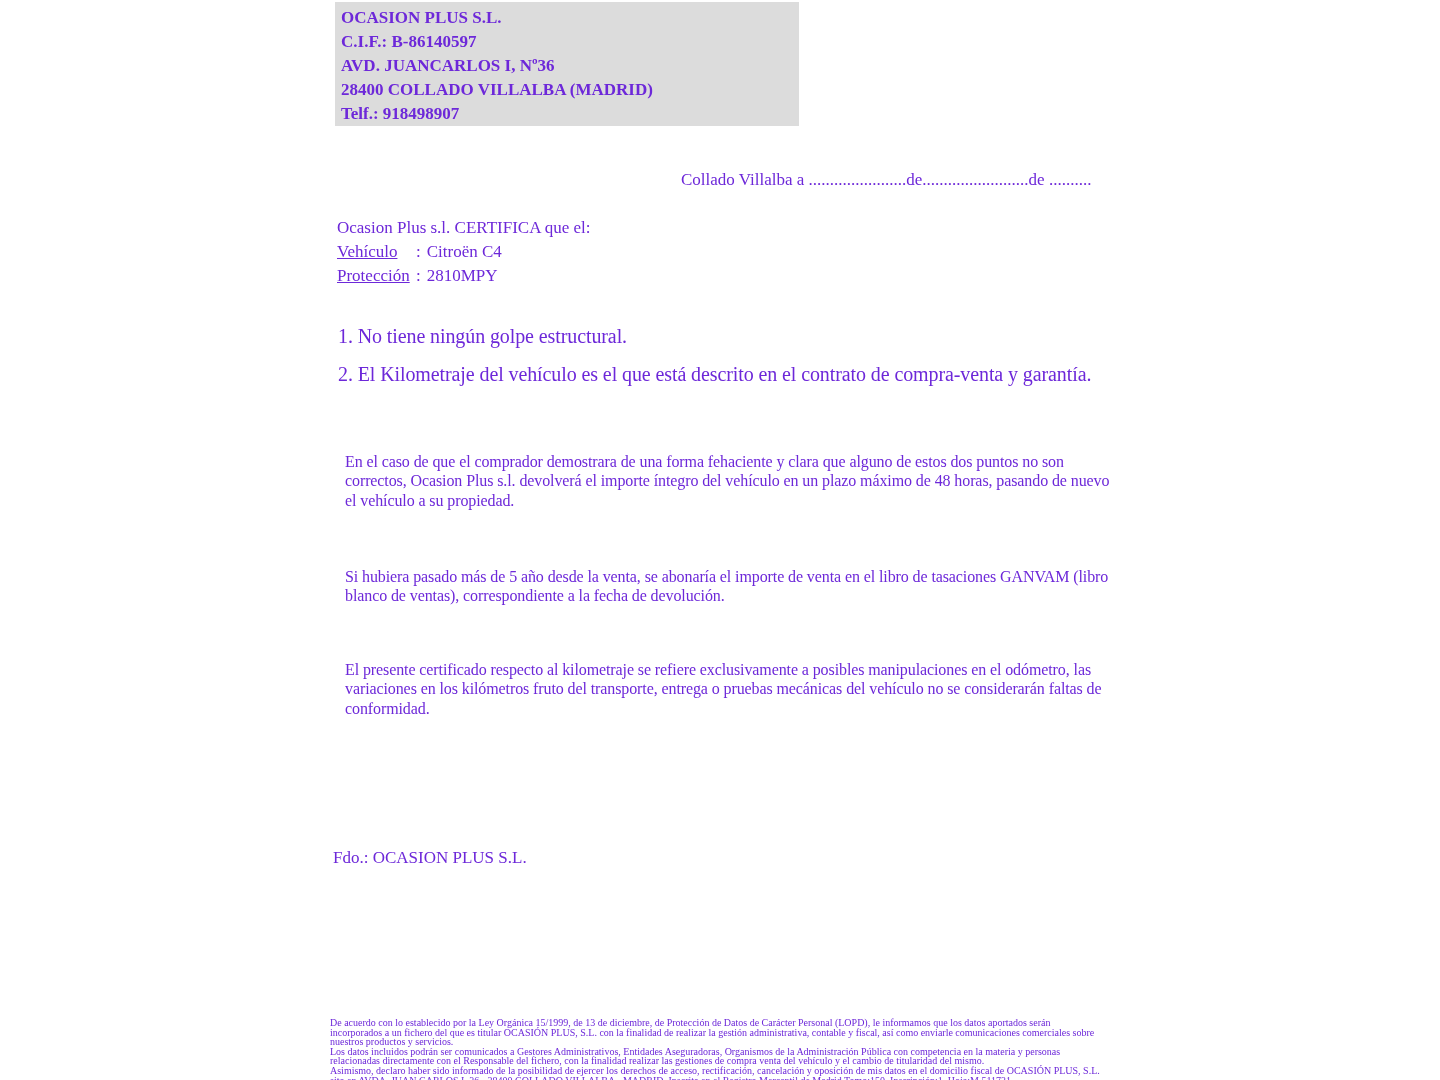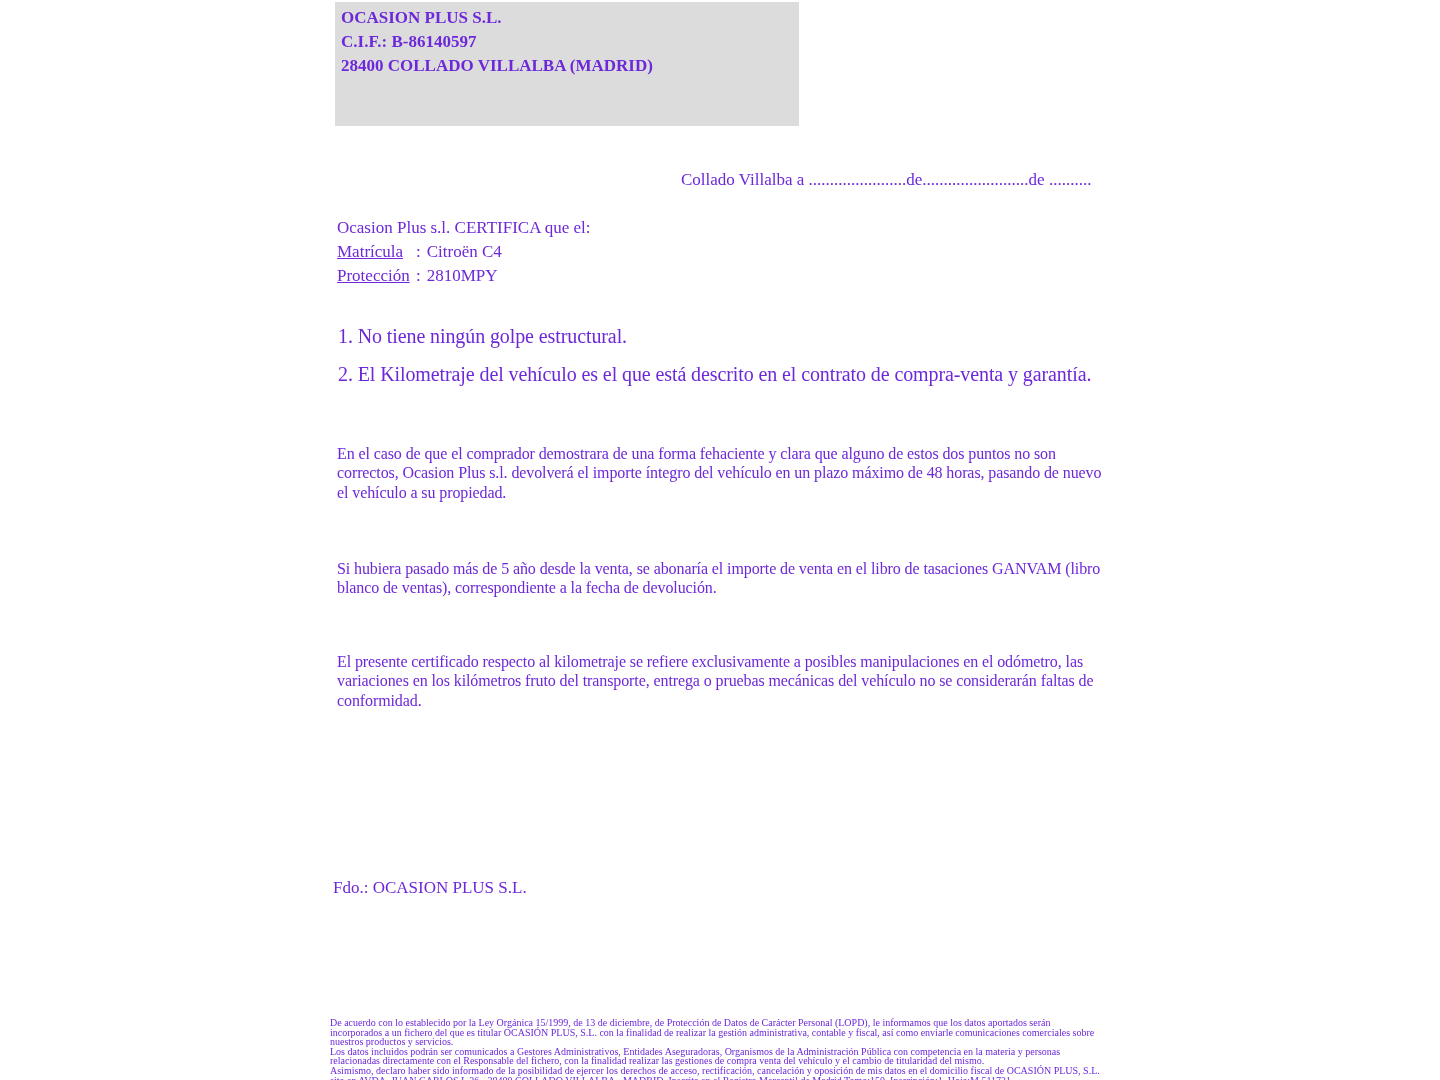--- a/index.html
+++ b/index.html
@@ -59,33 +59,33 @@
     font-size: 20px;
     letter-spacing: -0.1px;
     white-space: nowrap;
   }
   .item-1 { top: 325px; }
   .item-2 { top: 363px; }
   .para {
     position: absolute;
     left: 333px;
     width: 772px;
-    margin: 4px;
+    margin: 12px;
     font-size: 16px;
     letter-spacing: -0.1px;
     line-height: 19.4px;
   }
   .para-1 { top: 440px; }
   .para-2 { top: 515px; }
   .para-3 { top: 555px; }
   .para-4 { top: 648px; }
   .signature {
     position: absolute;
     left: 333px;
-    top: 878px;
+    top: 848px;
     font-size: 17px;
     white-space: nowrap;
   }
   .footer {
     position: absolute;
     left: 330px;
     top: 1018px;
     width: 775px;
     font-size: 10px;
     line-height: 9.6px;
@@ -94,29 +94,31 @@
   .footer p { margin: 0; }
 </style>
 </head>
 <body>
 
 <div class="page">
 
   <div class="header-box">
     <div>OCASION PLUS S.L.</div>
     <div>C.I.F.: B-86140597</div>
+    <div>AVD. JUANCARLOS I, Nº36</div>
     <div>28400 COLLADO VILLALBA (MADRID)</div>
+    <div>Telf.: 918498907</div>
   </div>
 
   <div class="date-line">Collado Villalba a .......................de.........................de ..........</div>
 
   <div class="certify">
     <div>Ocasion Plus s.l. CERTIFICA que el:</div>
     <div class="field">
-      <span class="field-label">Matrícula</span><span class="field-sep">:</span><span class="field-value">Citroën C4</span>
+      <span class="field-label">Vehículo</span><span class="field-sep">:</span><span class="field-value">Citroën C4</span>
     </div>
     <div class="field">
       <span class="field-label">Protección</span><span class="field-sep">:</span><span class="field-value">2810MPY</span>
     </div>
   </div>
 
   <div class="numbered-item item-1">1. No tiene ningún golpe estructural.</div>
   <div class="numbered-item item-2">2. El Kilometraje del vehículo es el que está descrito en el contrato de compra-venta y garantía.</div>
 
   <p class="para para-1">En el caso de que el comprador demostrara de una forma fehaciente y clara que alguno de estos dos puntos no son correctos, Ocasion Plus s.l. devolverá el importe íntegro del vehículo en un plazo máximo de 48 horas, pasando de nuevo el vehículo a su propiedad.</p>

